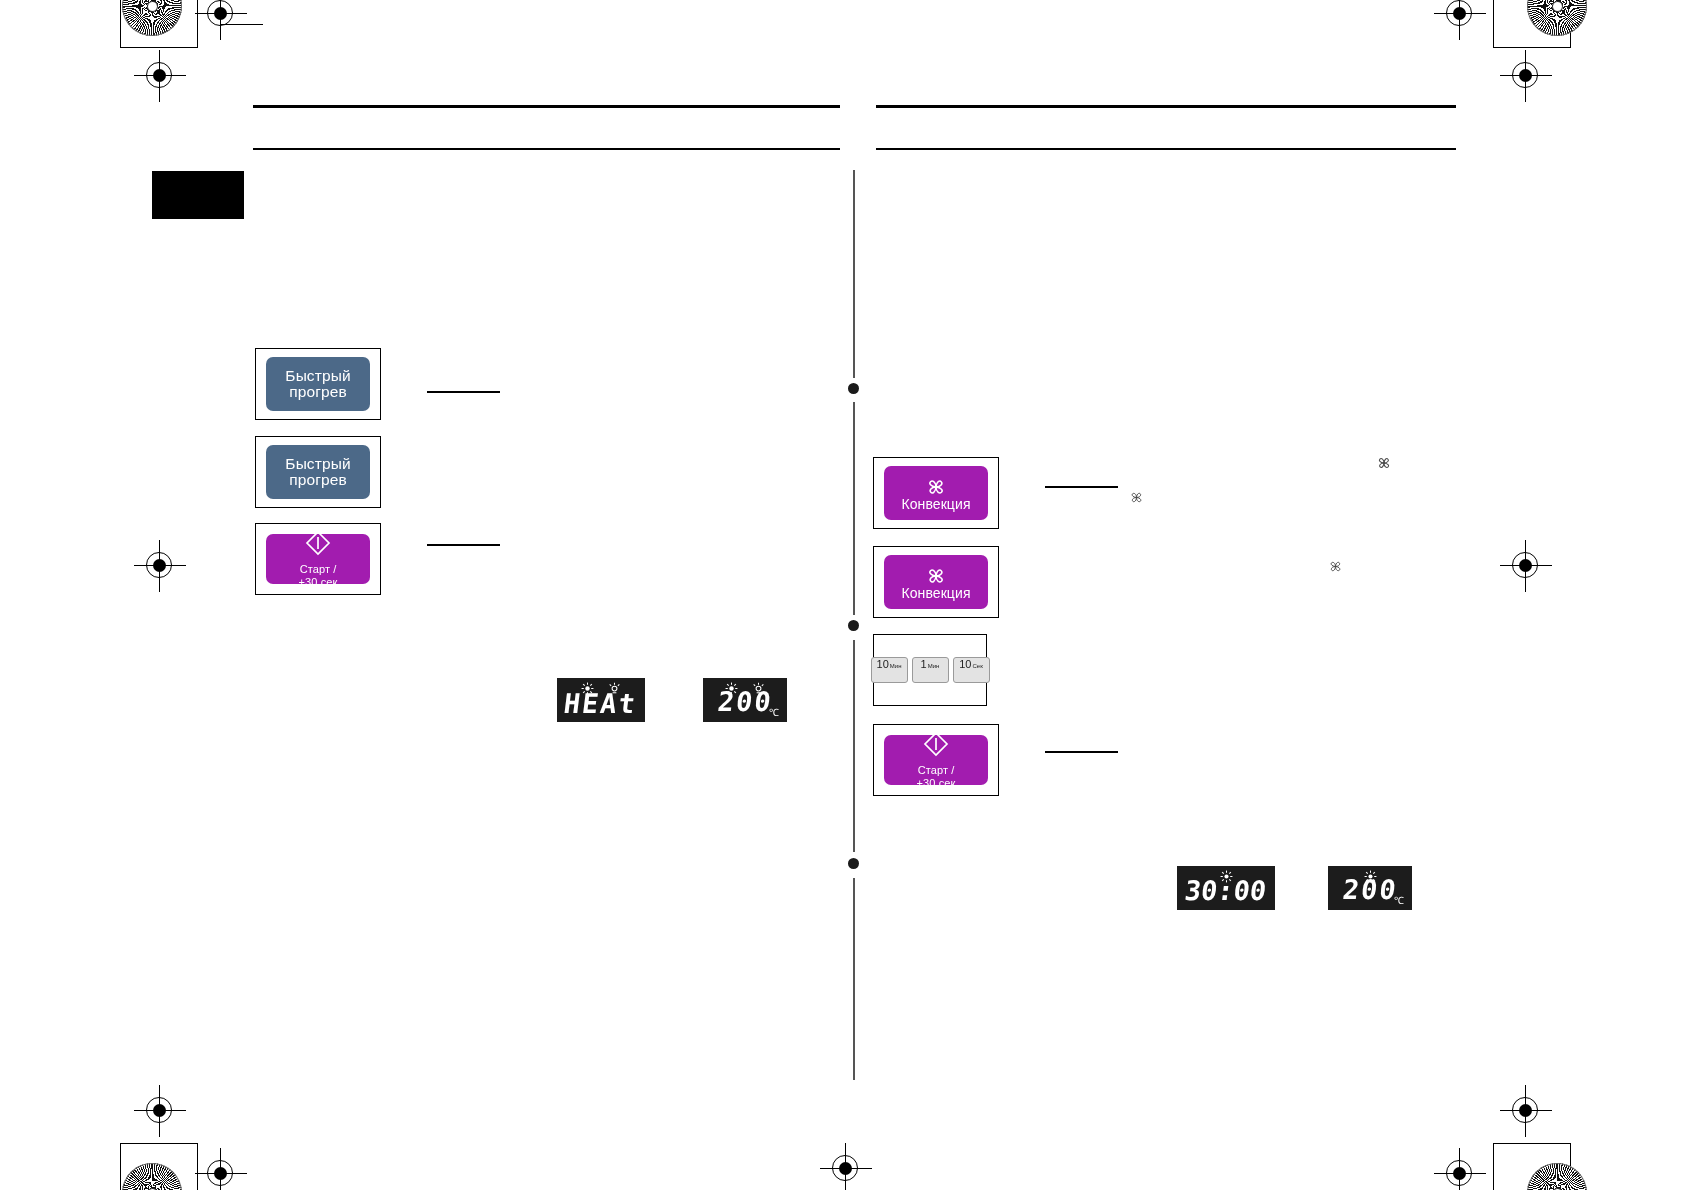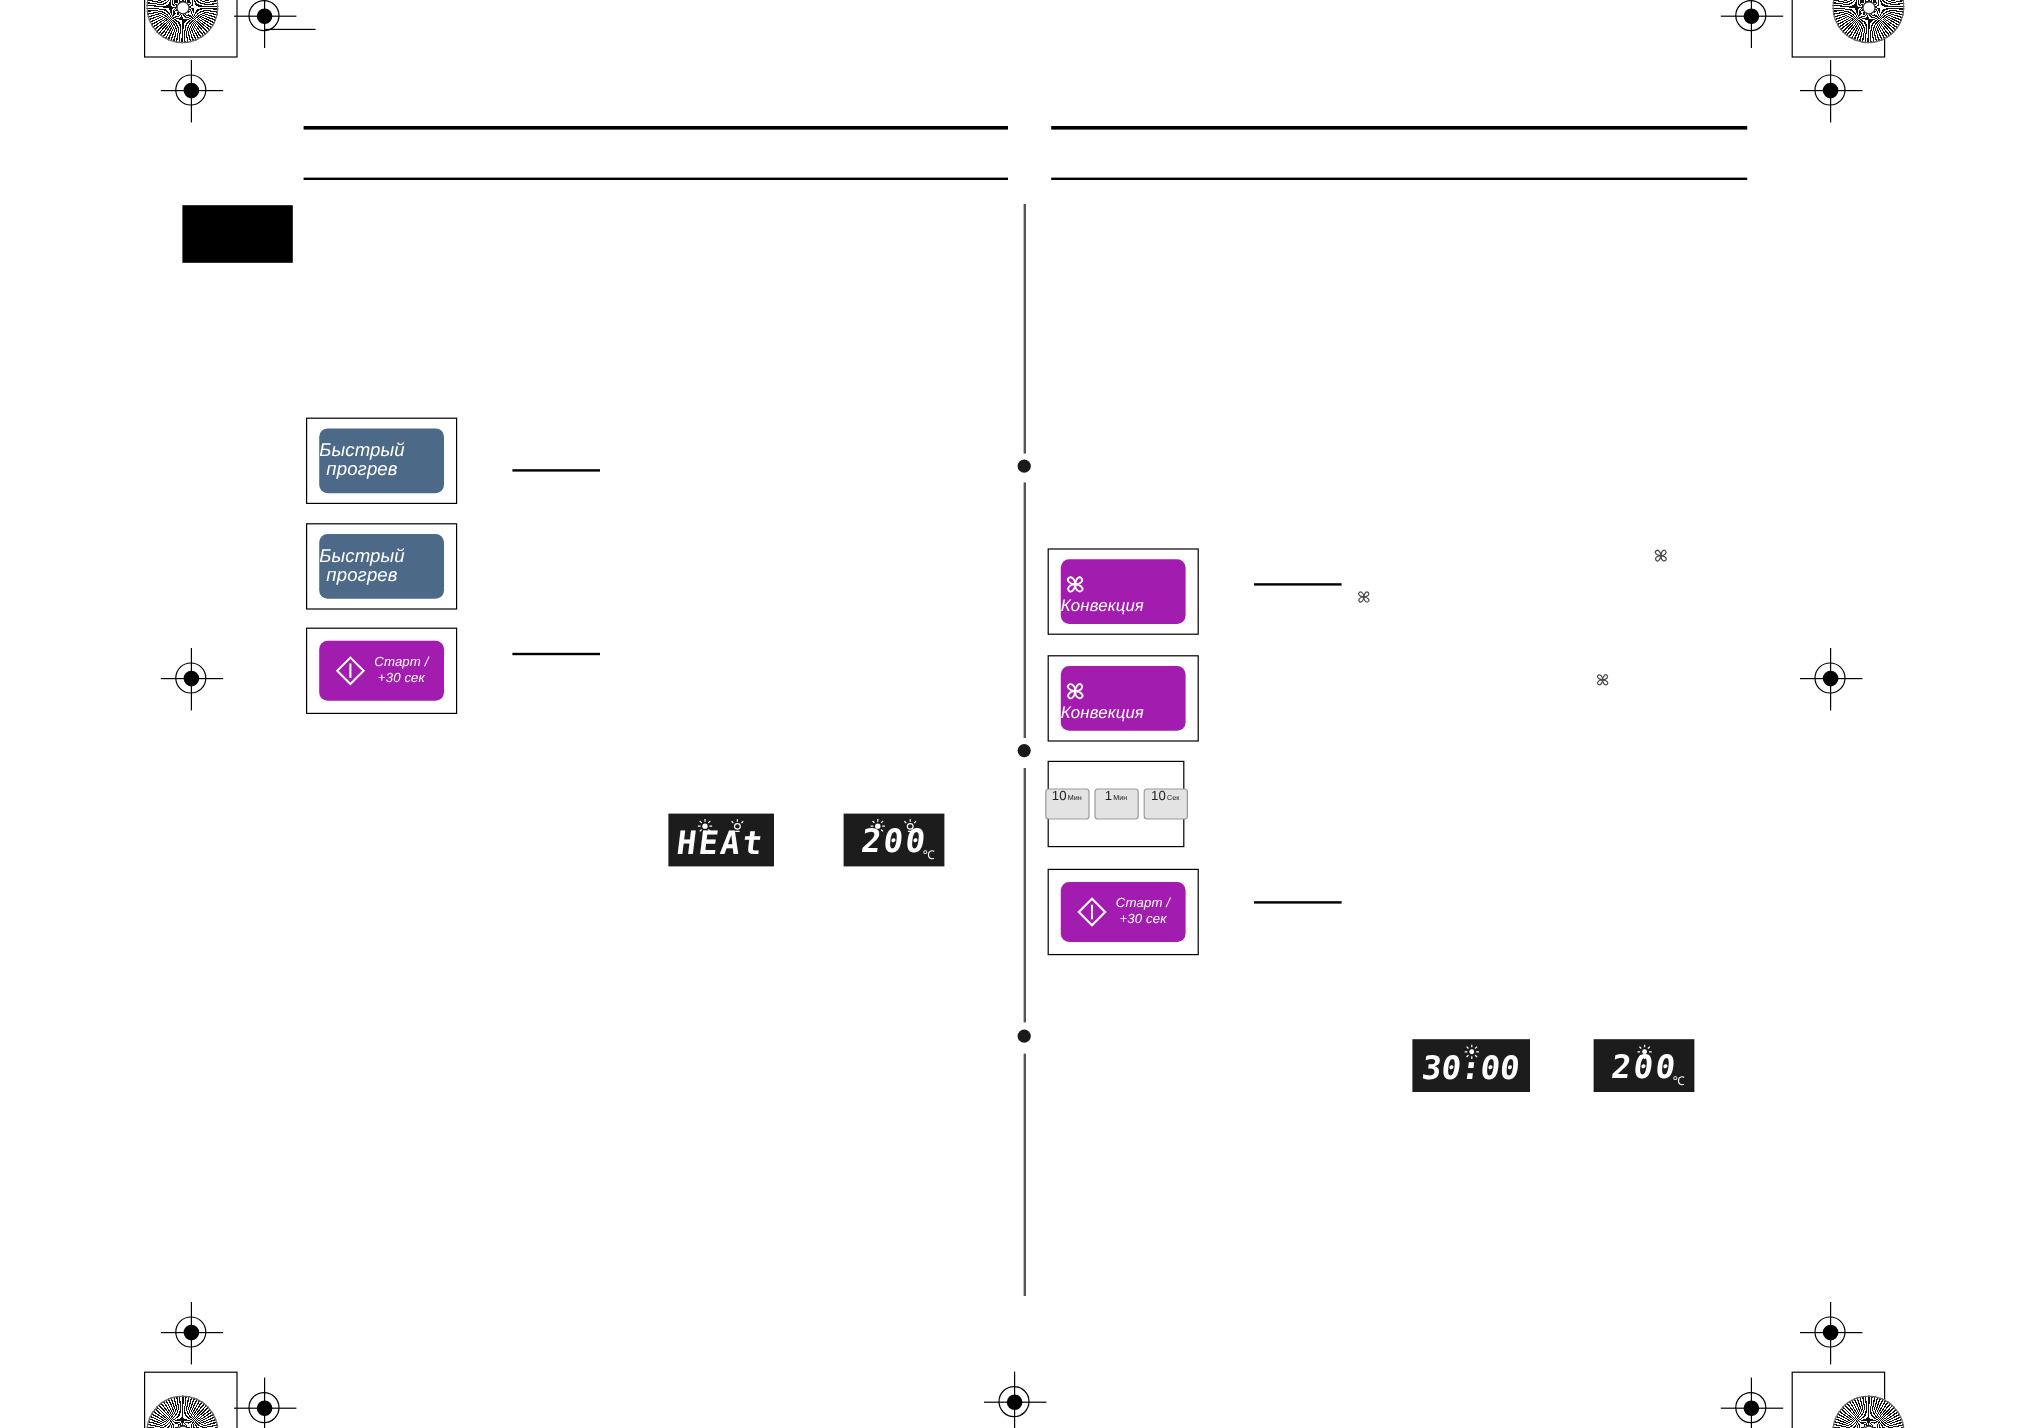--- a/index.html
+++ b/index.html
@@ -114,47 +114,46 @@
     background: #fff;
     box-sizing: border-box;
     display: flex;
     align-items: center;
     justify-content: center;
   }
   .keycap {
     border-radius: 7px;
     display: flex;
     flex-direction: column;
-    align-items: flex-start;
+    align-items: center;
     justify-content: center;
     color: #fff;
     line-height: 1.05;
     text-align: center;
     box-sizing: border-box;
-    font-style: italic;
   }
   .keycap.blue { background: #4c6988; }
   .keycap.gray { background: #a21caf; }
   .keycap .lbl {
     font-size: 15.5px;
     letter-spacing: .1px;
     white-space: pre-line;
   }
   .keycap .lbl.small {
     font-size: 11px;
     line-height: 1.15;
   }
 
   
   .fanglyph { display: block; }
 
   
   .startrow {
     display: flex;
-    flex-direction: row;
+    flex-direction: column;
     align-items: center;
     justify-content: center;
     gap: 7px;
     width: 100%;
     height: 100%;
   }
 
   
   .padstrip {
     display: flex;

